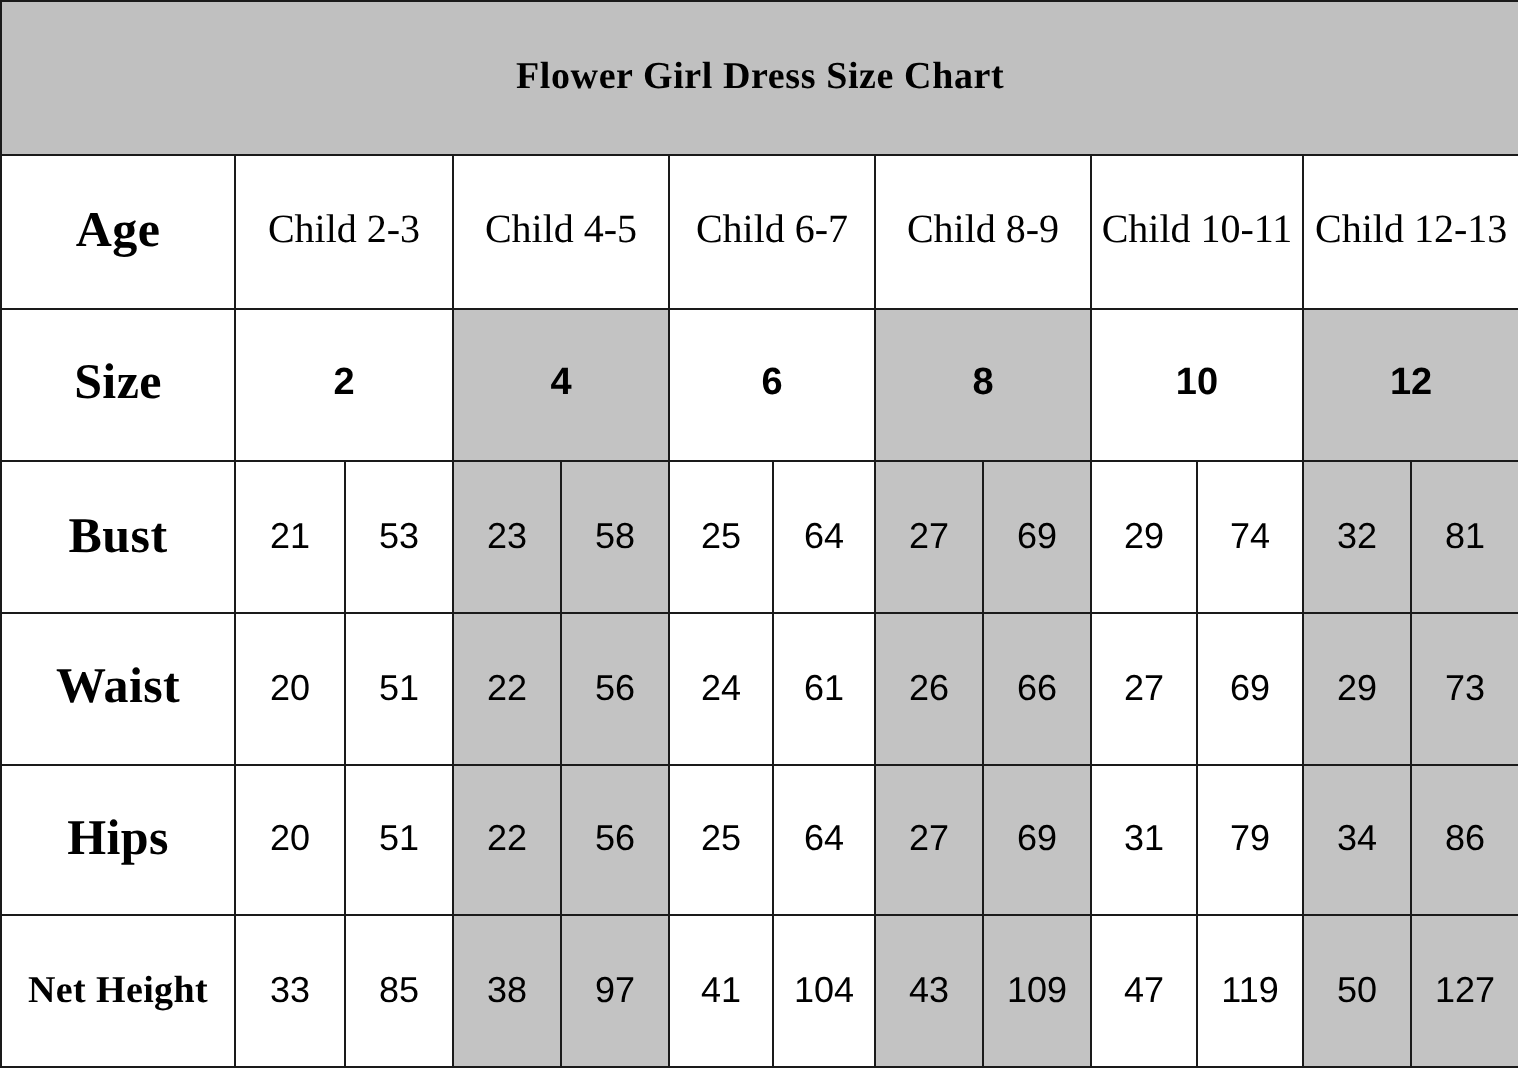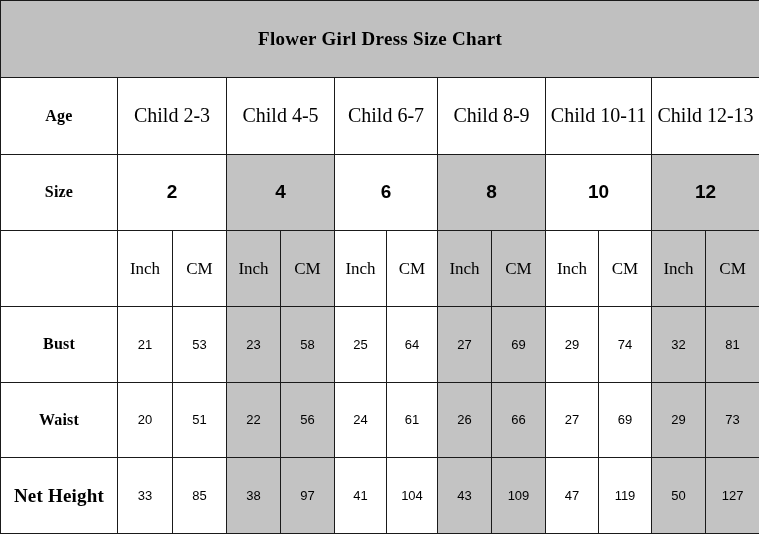--- a/index.html
+++ b/index.html
@@ -37,21 +37,21 @@
   .title-cell {
     background: #c0c0c0 !important;
     font-weight: bold;
     font-size: 19px;
     letter-spacing: .3px;
     height: 67px;
   }
 
   .row-label {
     font-weight: bold;
-    font-size: 16px;
+    font-size: 25px;
     letter-spacing: .2px;
   }
   .row-label.small {
     font-size: 19px;
   }
 
   .age-cell {
     font-size: 20px;
     font-family: "Liberation Serif", "DejaVu Serif", serif;
     margin-top: 24px;
@@ -62,21 +62,21 @@
     font-size: 19px;
     font-family: "Liberation Sans", "DejaVu Sans", sans-serif;
   }
 
   .unit-cell {
     font-size: 17px;
     font-family: "Liberation Serif", "DejaVu Serif", serif;
   }
 
   .data-cell {
-    font-size: 13px;
+    font-size: 18px;
     font-family: "Liberation Sans", "DejaVu Sans", sans-serif;
   }
 
   .shaded {
     background: #c3c3c3 !important;
   }
 
   .blank-cell { background: #ffffff; }
 
   .r-age    { height: 68px; }
@@ -121,41 +121,20 @@
     <tr class="r-size">
       <td class="row-label">Size</td>
       <td class="size-cell" colspan="2">2</td>
       <td class="size-cell shaded" colspan="2">4</td>
       <td class="size-cell" colspan="2">6</td>
       <td class="size-cell shaded" colspan="2">8</td>
       <td class="size-cell" colspan="2">10</td>
       <td class="size-cell shaded" colspan="2">12</td>
     </tr>
 
-    <tr class="r-units">
-      <td class="blank-cell"></td>
-
-      <td class="unit-cell">Inch</td>
-      <td class="unit-cell">CM</td>
-
-      <td class="unit-cell shaded">Inch</td>
-      <td class="unit-cell shaded">CM</td>
-
-      <td class="unit-cell">Inch</td>
-      <td class="unit-cell">CM</td>
-
-      <td class="unit-cell shaded">Inch</td>
-      <td class="unit-cell shaded">CM</td>
-
-      <td class="unit-cell">Inch</td>
-      <td class="unit-cell">CM</td>
-
-      <td class="unit-cell shaded">Inch</td>
-      <td class="unit-cell shaded">CM</td>
-    </tr>
 
     <tr class="r-data">
       <td class="row-label">Bust</td>
       <td class="data-cell">21</td>
       <td class="data-cell">53</td>
       <td class="data-cell shaded">23</td>
       <td class="data-cell shaded">58</td>
       <td class="data-cell">25</td>
       <td class="data-cell">64</td>
       <td class="data-cell shaded">27</td>
@@ -175,20 +154,35 @@
       <td class="data-cell">24</td>
       <td class="data-cell">61</td>
       <td class="data-cell shaded">26</td>
       <td class="data-cell shaded">66</td>
       <td class="data-cell">27</td>
       <td class="data-cell">69</td>
       <td class="data-cell shaded">29</td>
       <td class="data-cell shaded">73</td>
     </tr>
 
+    <tr class="r-data">
+      <td class="row-label">Hips</td>
+      <td class="data-cell">20</td>
+      <td class="data-cell">51</td>
+      <td class="data-cell shaded">22</td>
+      <td class="data-cell shaded">56</td>
+      <td class="data-cell">25</td>
+      <td class="data-cell">64</td>
+      <td class="data-cell shaded">27</td>
+      <td class="data-cell shaded">69</td>
+      <td class="data-cell">31</td>
+      <td class="data-cell">79</td>
+      <td class="data-cell shaded">34</td>
+      <td class="data-cell shaded">86</td>
+    </tr>
 
     <tr class="r-data">
       <td class="row-label small">Net Height</td>
       <td class="data-cell">33</td>
       <td class="data-cell">85</td>
       <td class="data-cell shaded">38</td>
       <td class="data-cell shaded">97</td>
       <td class="data-cell">41</td>
       <td class="data-cell">104</td>
       <td class="data-cell shaded">43</td>

